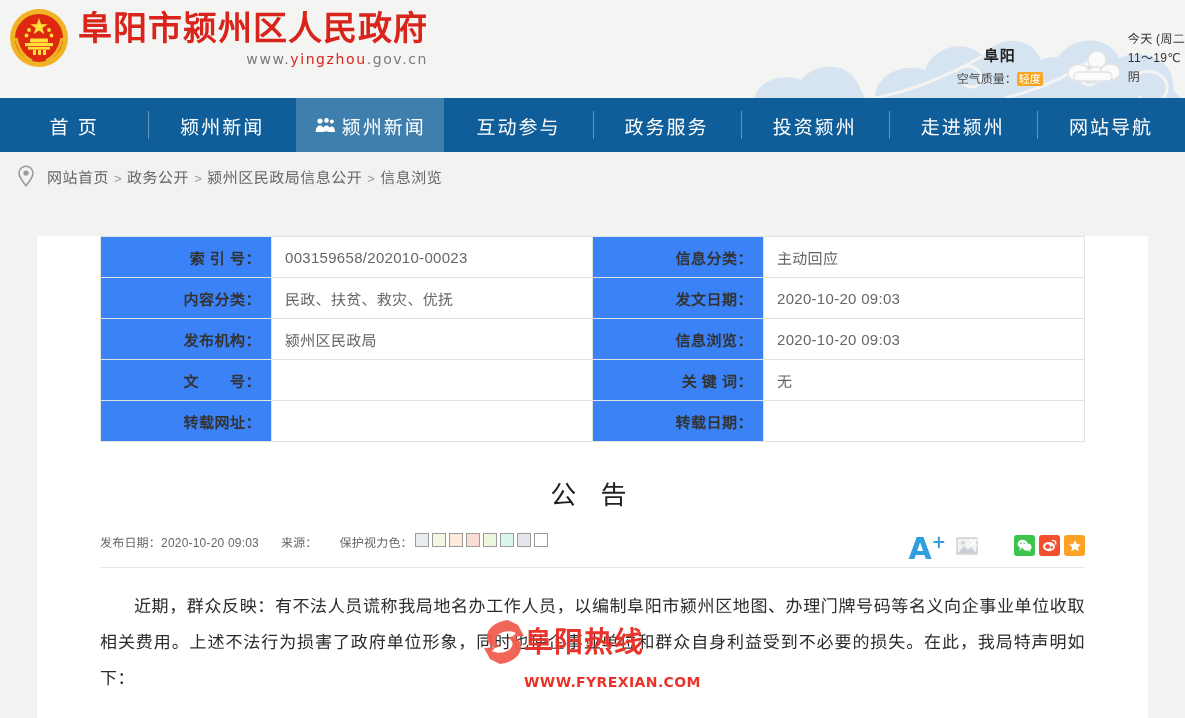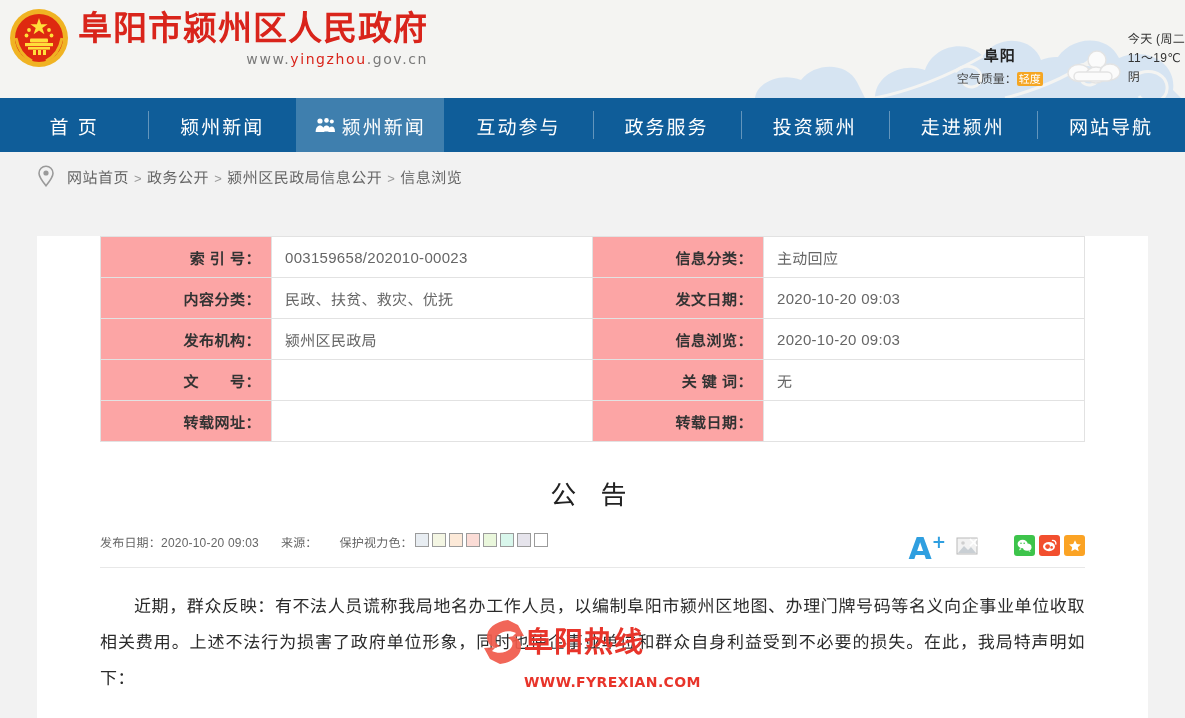--- a/index.html
+++ b/index.html
@@ -166,21 +166,21 @@
     height: 16px;
     margin-right: 7px;
     flex: none;
   }
 
   
   .crumb-wrap {
     height: 48px;
     display: flex;
     align-items: center;
-    padding-left: 37px;
+    padding-left: 17px;
     background: #f2f2f2;
   }
   .crumb-pin {
     width: 18px;
     height: 22px;
     margin-right: 12px;
     flex: none;
   }
   .crumb {
     font-size: 15px;
@@ -216,21 +216,21 @@
   }
   .info-table td {
     border: 1px solid #e2e2e2;
     height: 40px;
     font-size: 15px;
     color: #555;
     padding: 0 13px;
     vertical-align: middle;
   }
   .info-table td.lbl {
-    background: #fca5a5;
+    background: #3b82f6;
     color: #333;
     font-weight: bold;
     text-align: right;
     width: 147px;
     letter-spacing: .5px;
     padding-right: 10px;
   }
   .info-table td.val {
     background: #fff;
     color: #666;

